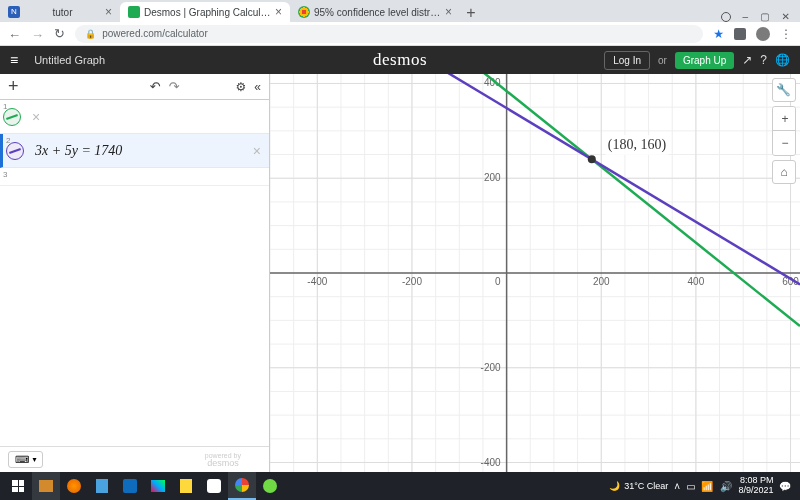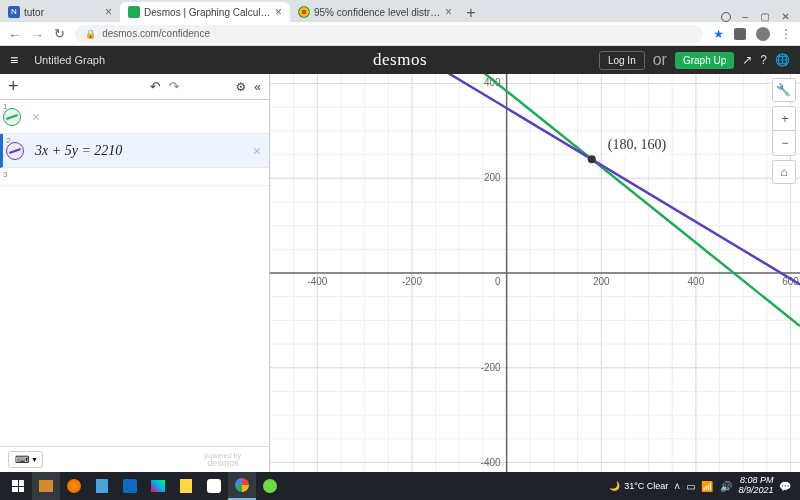--- a/index.html
+++ b/index.html
@@ -2,21 +2,21 @@
 <html><head>
 <meta charset="utf-8">
 <style>
   * { margin: 0; padding: 0; box-sizing: border-box; font-family: Arial, sans-serif; }
   body { width: 800px; height: 500px; overflow: hidden; background: #fff; }
 
   
   .browser-tabs { height: 22px; background: #dee1e6; display: flex; align-items: flex-end; font-size: 10px; }
   .tab { height: 20px; display: flex; align-items: center; padding: 0 8px; gap: 4px; border-radius: 6px 6px 0 0; max-width: 170px; min-width: 120px; position: relative; }
   .tab.active { background: #fff; }
-  .tab-title { white-space: nowrap; overflow: hidden; text-overflow: ellipsis; flex: 1; color: #3c4043; }
+  .tab-title { white-space: nowrap; overflow: hidden; text-overflow: ellipsis; flex: 1; color: #3c4043; text-align: center; }
   .tab-close { color: #666; font-size: 12px; cursor: pointer; }
   .tab-icon { width: 12px; height: 12px; border-radius: 2px; flex-shrink: 0; }
   .new-tab { width: 22px; text-align: center; color: #555; font-size: 16px; cursor: pointer; }
   .win-ctrls { margin-left: auto; display: flex; align-items: center; gap: 12px; padding: 0 10px; color: #555; font-size: 10px; }
   .win-ctrls span { cursor: pointer; }
 
   .addr-bar { height: 24px; background: #fff; display: flex; align-items: center; padding: 0 8px; gap: 10px; border-bottom: 1px solid #ddd; }
   .nav-arrow { color: #9aa0a6; font-size: 13px; cursor: pointer; }
   .nav-arrow.en { color: #5f6368; }
   .url-box { flex: 1; height: 18px; background: #f1f3f4; border-radius: 10px; display: flex; align-items: center; padding: 0 10px; font-size: 10px; color: #5f6368; gap: 6px; }
@@ -27,21 +27,21 @@
   .avatar-dot { width: 14px; height: 14px; background: #7b7b7b; border-radius: 50%; }
 
   
   .dsm-header { height: 28px; background: #2a2a2a; color: #fff; display: flex; align-items: center; padding: 0 10px; font-size: 11px; }
   .burger { font-size: 14px; margin-right: 8px; cursor: pointer; }
   .graph-title { color: #ddd; margin-left: 8px; }
   .logo { position: absolute; left: 50%; transform: translateX(-50%); font-family: Georgia, serif; font-size: 17px; letter-spacing: 0.5px; }
   .hdr-right { margin-left: auto; display: flex; align-items: center; gap: 8px; }
   .btn { padding: 3px 8px; border-radius: 3px; font-size: 10px; cursor: pointer; }
   .btn-login { border: 1px solid #666; color: #eee; }
-  .or { color: #aaa; font-size: 16px; }
+  .or { color: #aaa; font-size: 10px; }
   .btn-signup { background: #1fab54; color: #fff; }
   .hdr-icon { font-size: 12px; color: #ddd; cursor: pointer; }
 
   
   .app-body { display: flex; height: 398px; position: relative; }
 
   .expr-panel { width: 270px; border-right: 1px solid #ccc; display: flex; flex-direction: column; position: relative; }
   .panel-toolbar { height: 26px; border-bottom: 1px solid #ccc; display: flex; align-items: center; padding: 0 8px; gap: 8px; }
   .tb-plus { font-size: 18px; color: #444; cursor: pointer; }
   .tb-spacer { flex: 1; }
@@ -81,21 +81,21 @@
   .gt-group .gt-btn { border: none; border-bottom: 1px solid #ccc; border-radius: 0; }
   .gt-group .gt-btn:last-child { border-bottom: none; }
 
   
   .taskbar { height: 28px; background: #1f2229; display: flex; align-items: center; padding: 0 4px; color: #fff; font-size: 9px; }
   .tb-item { width: 28px; height: 28px; display: flex; align-items: center; justify-content: center; cursor: pointer; }
   .tb-item.active { border-bottom: 2px solid #76b9ed; background: #34383f; }
   .win-logo { display: grid; grid-template: 1fr 1fr / 1fr 1fr; gap: 1px; width: 12px; height: 12px; }
   .win-logo div { background: #fff; }
   .tray { margin-left: auto; display: flex; align-items: center; gap: 6px; padding-right: 4px; }
-  .clock { text-align: right; line-height: 1.1; font-size: 9px; font-style: italic; }
+  .clock { text-align: right; line-height: 1.1; font-size: 9px; }
   .weather { display: flex; align-items: center; gap: 4px; font-size: 9px; }
   .tray-icn { font-size: 10px; }
 </style>
 </head>
 <body>
 
 <div class="browser-tabs">
   <div class="tab">
     <div class="tab-icon" style="background:#2b5fb8;color:#fff;font-size:8px;line-height:12px;text-align:center">N</div>
     <span class="tab-title">tutor</span>
@@ -119,21 +119,21 @@
     <span>✕</span>
   </div>
 </div>
 
 <div class="addr-bar">
   <span class="nav-arrow en">←</span>
   <span class="nav-arrow">→</span>
   <span class="nav-arrow en">↻</span>
   <div class="url-box">
     <span class="url-lock">🔒</span>
-    <span>desmos.com/confidence</span>
+    <span>powered.com/calculator</span>
   </div>
   <div class="addr-right">
     <span class="star">★</span>
     <span class="ext-icon"></span>
     <span class="avatar-dot"></span>
     <span>⋮</span>
   </div>
 </div>
 
 <div class="dsm-header" style="position:relative">
@@ -173,21 +173,21 @@
       <span class="expr-del">×</span>
     </div>
 
     <div class="expr-row sw2 selected">
       <span class="expr-idx">2</span>
       <div class="expr-tab">
         <div class="expr-swatch">
             <div class="swatch-line"></div>
           </div>
       </div>
-      <span class="expr-text">3x + 5y = 2210</span>
+      <span class="expr-text">3x + 5y = 1740</span>
       <span class="expr-del">×</span>
     </div>
 
     <div class="expr-empty" style="position:relative">
       <span class="expr-idx">3</span>
     </div>
 
     <div class="panel-footer">
       <div class="kbd-btn">
         <span>⌨</span>

